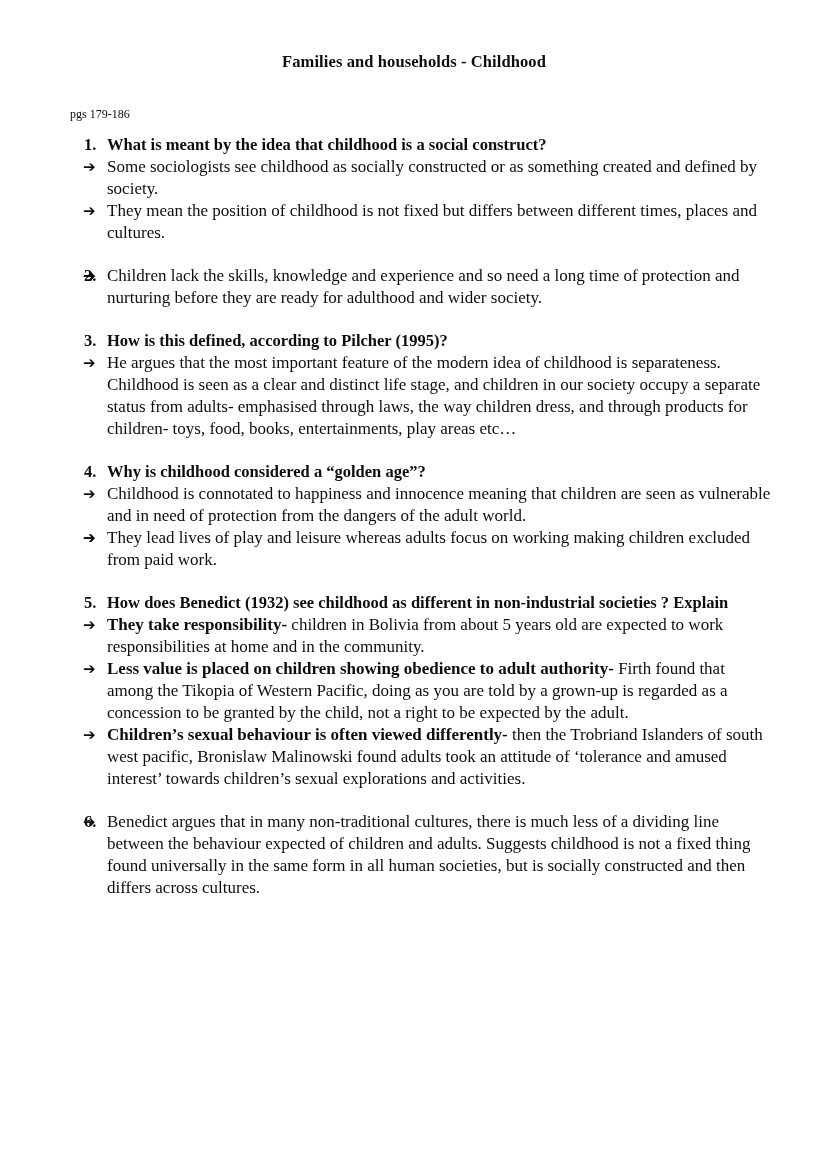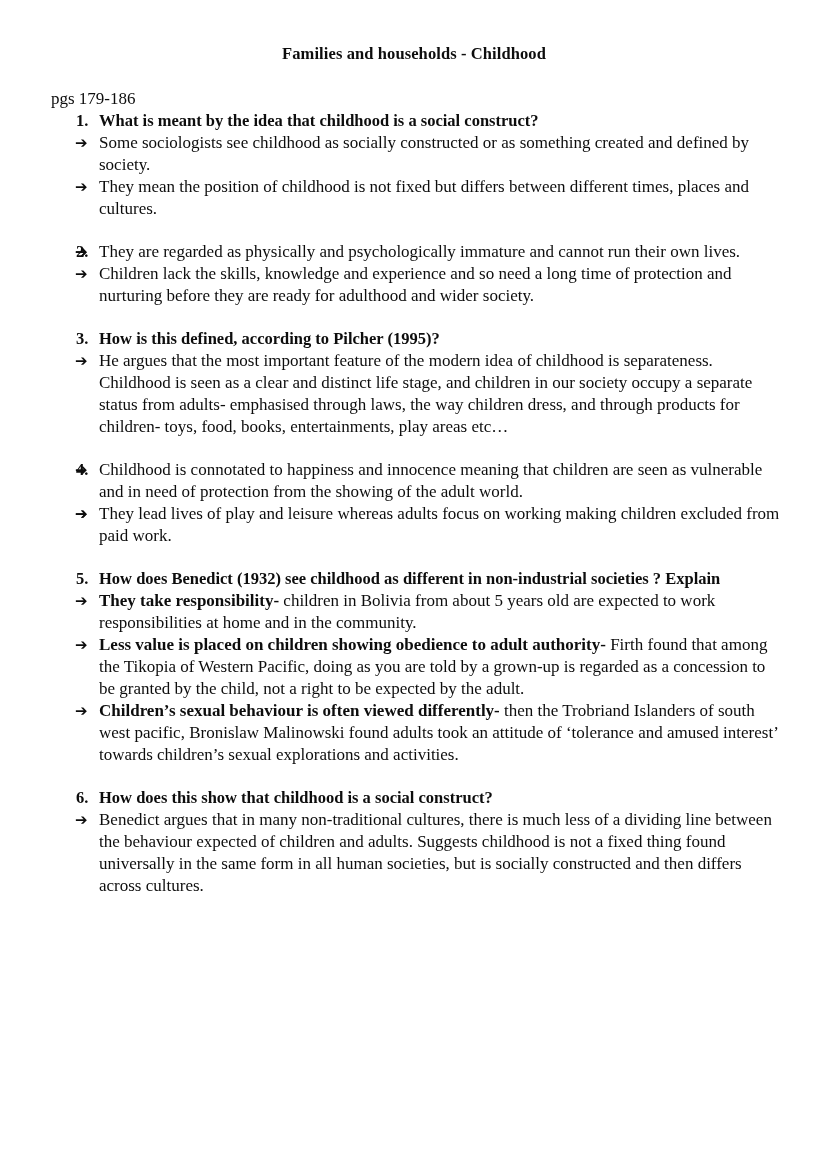--- a/index.html
+++ b/index.html
@@ -13,35 +13,35 @@
     font-family: "Liberation Serif", "DejaVu Serif", serif;
     color: #0d0d0d;
     -webkit-font-smoothing: antialiased;
   }
   .page {
     position: relative;
     width: 828px;
     height: 1169px;
     background: #ffffff;
     box-sizing: border-box;
-    padding: 0;
+    padding: 8px;
     overflow: hidden;
   }
   .doc-title {
     text-align: center;
     font-weight: bold;
     font-size: 16.5px;
     letter-spacing: 0.1px;
     margin: 0;
     padding-top: 44px;
     line-height: 1.2;
   }
   .pgs {
-    font-size: 17px;
-    margin: 1px;
+    font-size: 12px;
+    margin: 12px;
     padding-left: 50px;
     padding-top: 23px;
     line-height: 1.25;
   }
   .qlist {
     margin: 0;
     padding: 0;
     list-style: none;
   }
   .qblock {
@@ -108,47 +108,47 @@
         <div class="q-heading"><span class="q-num">1.</span><span>What is meant by the idea that childhood is a social construct?</span></div>
         <div class="bullets">
           <div class="bullet"><span class="arrow-icon">➔</span><span>Some sociologists see childhood as socially constructed or as something created and defined by society.</span></div>
           <div class="bullet"><span class="arrow-icon">➔</span><span>They mean the position of childhood is not fixed but differs between different times, places and cultures.</span></div>
         </div>
       </div>
       <div class="qblock">
         <div class="q-heading"><span class="q-num">2.</span></div>
         <div class="bullets">
           <div class="bullet"><span class="arrow-icon">➔</span></div>
-          <div class="bullet"><span class="arrow-icon">➔</span><span>They are regarded as physically and psychologically immature and cannot run their own lives.</span></div>
+          <div class="bullet"><span class="arrow-icon">➔</span></div>
           <div class="bullet"><span class="arrow-icon">➔</span><span>Children lack the skills, knowledge and experience and so need a long time of protection and nurturing before they are ready for adulthood and wider society.</span></div>
         </div>
       </div>
       <div class="qblock">
         <div class="q-heading"><span class="q-num">3.</span><span>How is this defined, according to Pilcher (1995)?</span></div>
         <div class="bullets">
           <div class="bullet"><span class="arrow-icon">➔</span><span>He argues that the most important feature of the modern idea of childhood is separateness. Childhood is seen as a clear and distinct life stage, and children in our society occupy a separate status from adults- emphasised through laws, the way children dress, and through products for children- toys, food, books, entertainments, play areas etc…</span></div>
         </div>
       </div>
       <div class="qblock">
-        <div class="q-heading"><span class="q-num">4.</span></div>
+        <div class="q-heading"><span class="q-num">4.</span><span>Why is childhood considered a “golden age”?</span></div>
         <div class="bullets">
-          <div class="bullet"><span class="arrow-icon">➔</span><span>Childhood is connotated to happiness and innocence meaning that children are seen as vulnerable and in need of protection from the showing of the adult world.</span></div>
+          <div class="bullet"><span class="arrow-icon">➔</span><span>Childhood is connotated to happiness and innocence meaning that children are seen as vulnerable and in need of protection from the dangers of the adult world.</span></div>
           <div class="bullet"><span class="arrow-icon">➔</span></div>
           <div class="bullet"><span class="arrow-icon">➔</span><span>They lead lives of play and leisure whereas adults focus on working making children excluded from paid work.</span></div>
         </div>
       </div>
       <div class="qblock">
         <div class="q-heading"><span class="q-num">5.</span><span>How does Benedict (1932) see childhood as different in non-industrial societies ? Explain</span></div>
         <div class="bullets">
           <div class="bullet"><span class="arrow-icon">➔</span><span class="lead">They take responsibility-</span><span> children in Bolivia from about 5 years old are expected to work responsibilities at home and in the community.</span></div>
           <div class="bullet"><span class="arrow-icon">➔</span><span class="lead">Less value is placed on children showing obedience to adult authority-</span><span> Firth found that among the Tikopia of Western Pacific, doing as you are told by a grown-up is regarded as a concession to be granted by the child, not a right to be expected by the adult.</span></div>
           <div class="bullet"><span class="arrow-icon">➔</span><span class="lead">Children’s sexual behaviour is often viewed differently-</span><span> then the Trobriand Islanders of south west pacific, Bronislaw Malinowski found adults took an attitude of ‘tolerance and amused interest’ towards children’s sexual explorations and activities.</span></div>
         </div>
       </div>
       <div class="qblock">
-        <div class="q-heading"><span class="q-num">6.</span><span>How does this show that childhood is a social construct?</span></div>
+        <div class="q-heading"><span class="q-num">6.</span></div>
         <div class="bullets">
           <div class="bullet"><span class="arrow-icon">➔</span><span>Benedict argues that in many non-traditional cultures, there is much less of a dividing line between the behaviour expected of children and adults. Suggests childhood is not a fixed thing found universally in the same form in all human societies, but is socially constructed and then differs across cultures.</span></div>
         </div>
       </div>
     </div>
 
 </div>
 
 </body></html>

